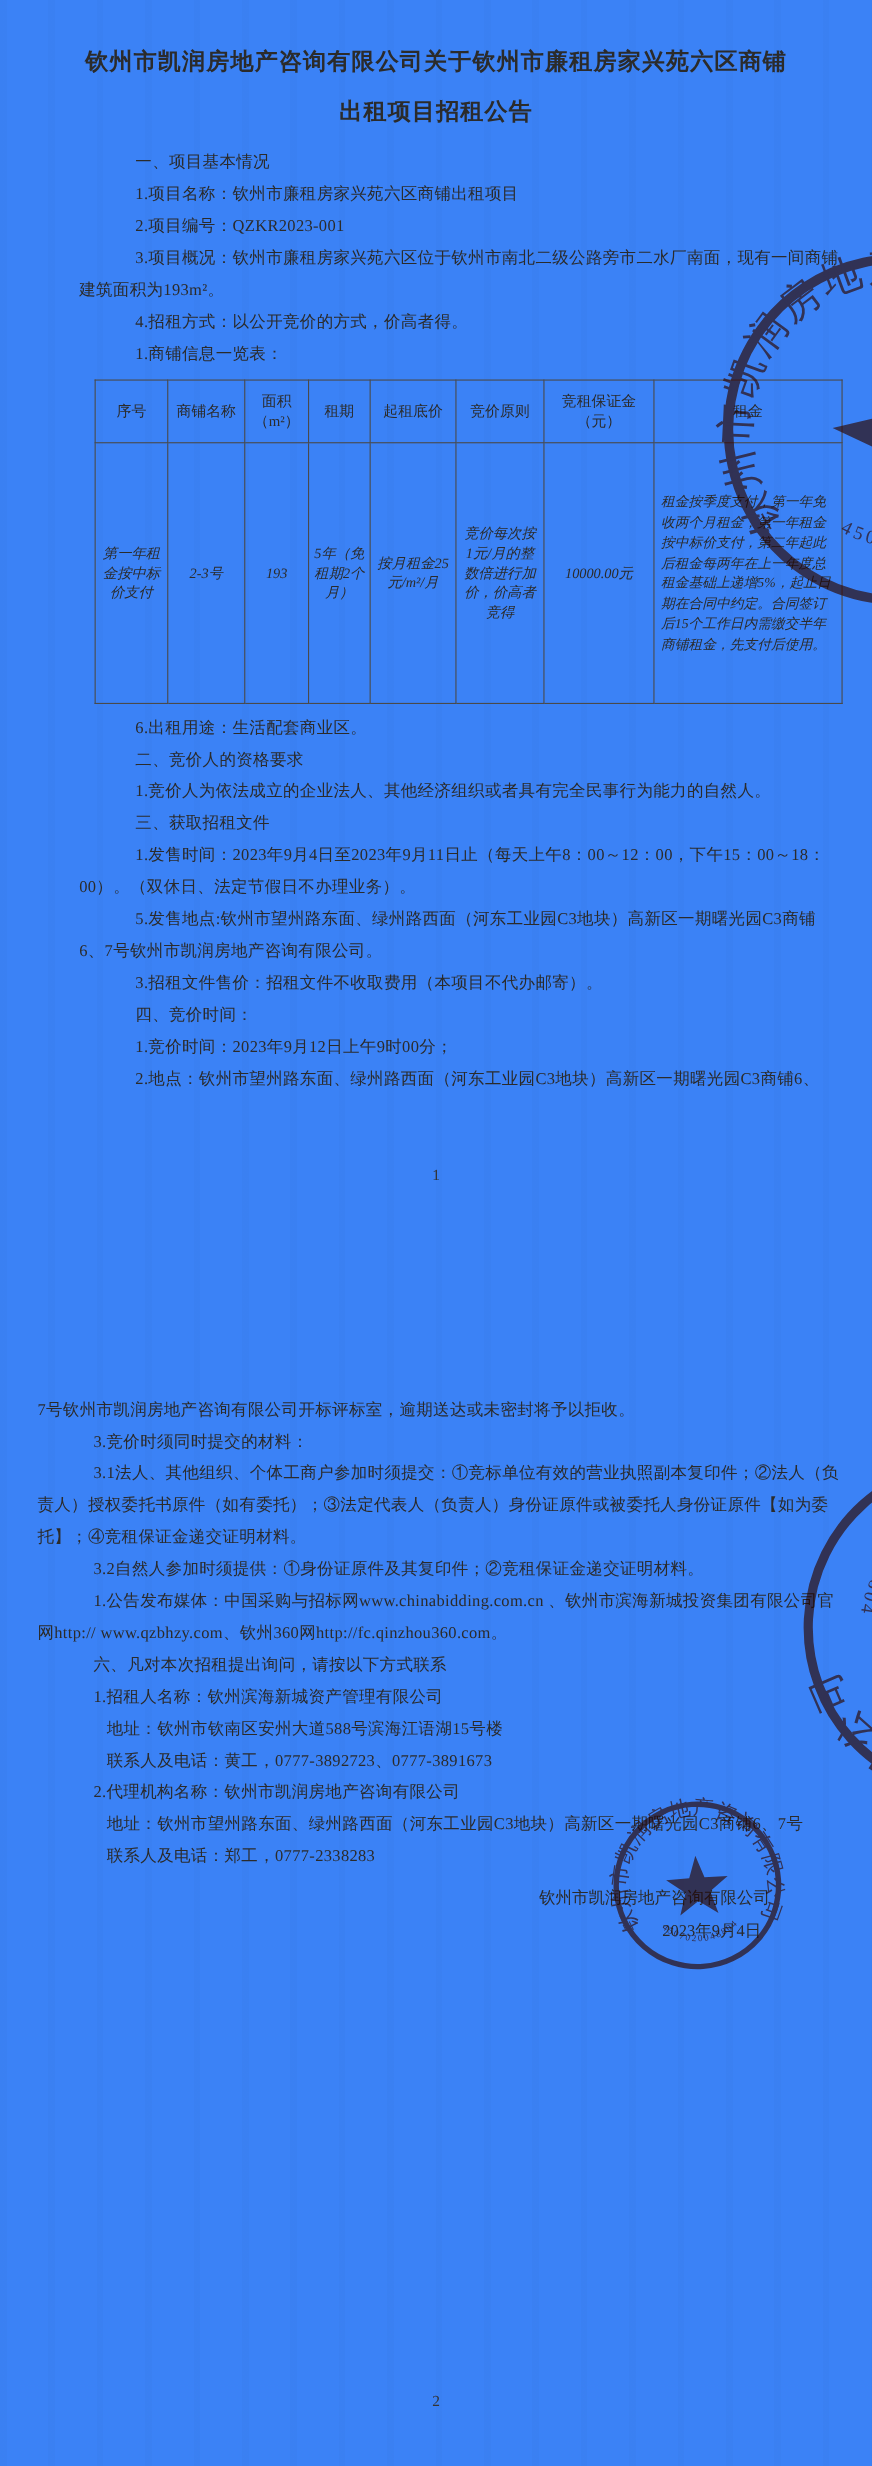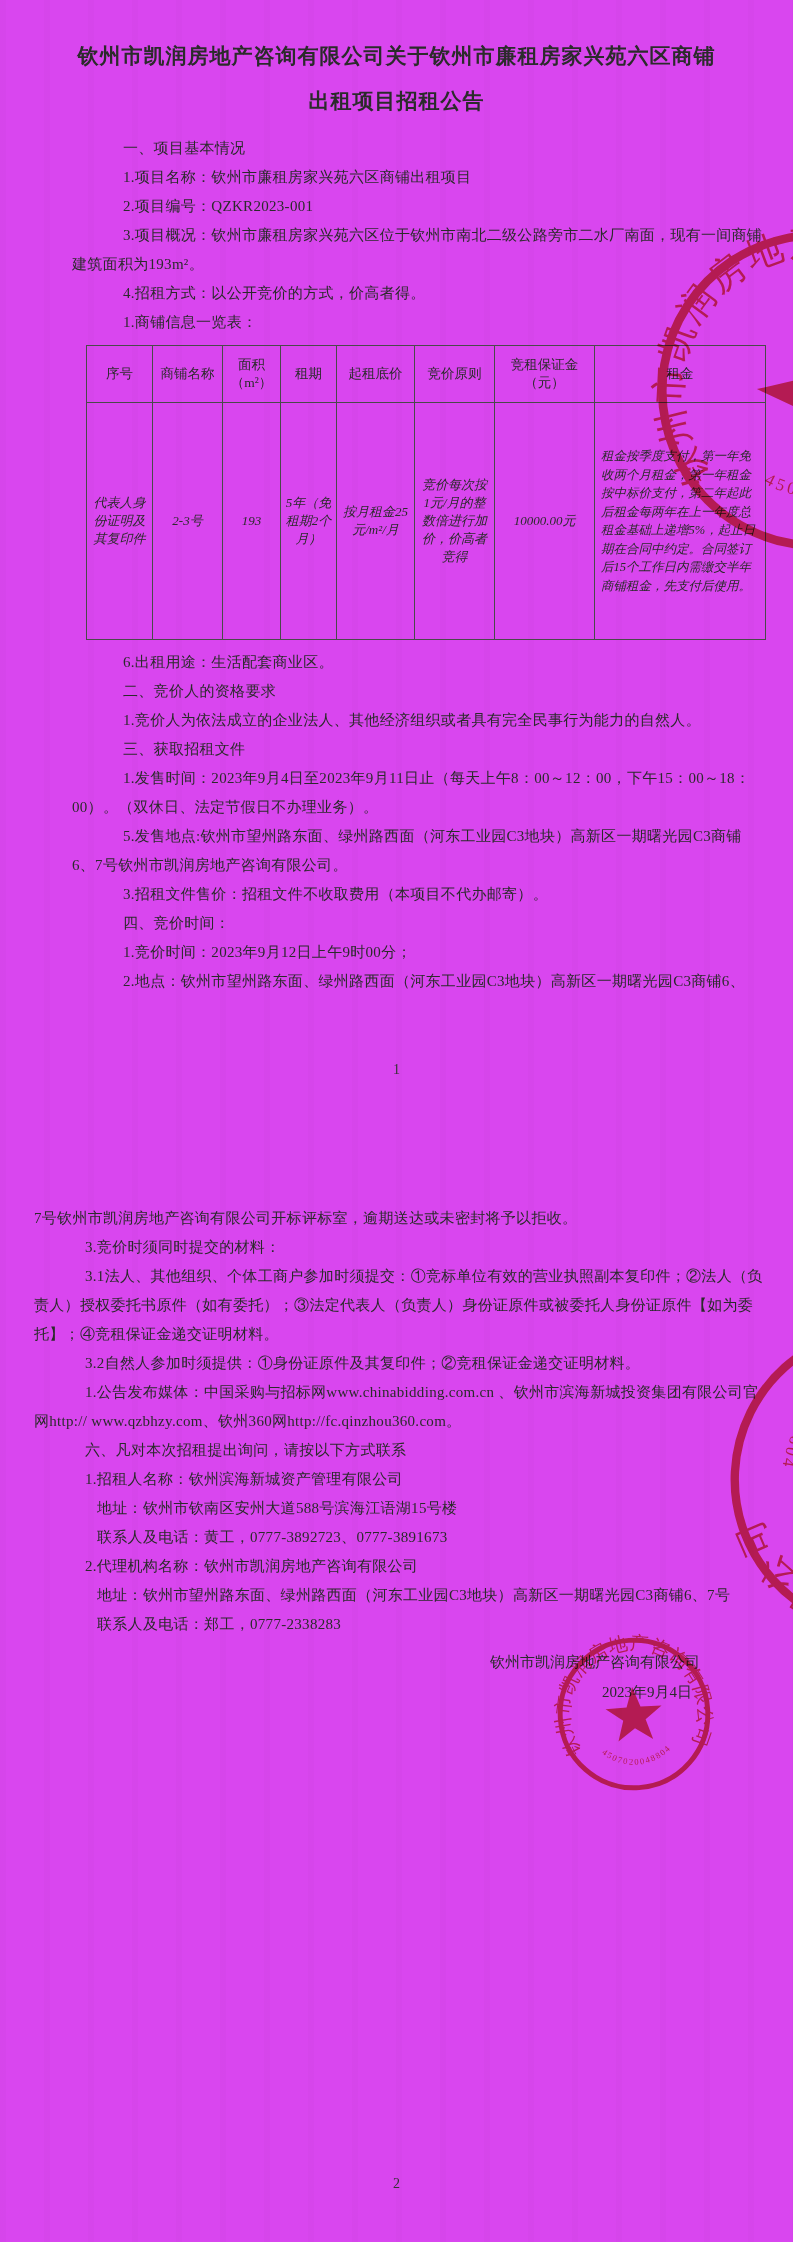--- a/index.html
+++ b/index.html
@@ -1,27 +1,27 @@
 <!DOCTYPE html>
 <html><head>
 <meta charset="utf-8">
 <style>
   html,body{margin:0;padding:0;background:#e9e9e9;}
   .page{
     position:relative;width:793px;height:2242px;margin:0 auto;
-    background:#d946ef;overflow:hidden;
+    background:#3b82f6;overflow:hidden;
     font-family:"Liberation Serif","DejaVu Serif",serif;color:#2b2b2b;
   }
   .page::before{
     content:"";position:absolute;inset:0;pointer-events:none;
     background:repeating-linear-gradient(90deg,rgba(0,0,0,0.014) 0 6px,transparent 6px 44px);
   }
   .flow{position:absolute;left:0;width:793px;box-sizing:border-box;padding:0 30px 0 72px;}
   #page1-flow{top:34px;}
-  #page2-flow{top:1204px;padding-left:34px;}
+  #page2-flow{top:1268px;padding-left:34px;}
   .title{
     margin:0 -30px 10px -72px;font-size:21px;font-weight:bold;
     text-align:center;line-height:45px;letter-spacing:1px;
   }
   .para{margin:0;font-size:15px;line-height:29px;text-indent:51px;letter-spacing:0.3px;}
   .para.head{font-weight:normal;}
   .para.ni{text-indent:0;}
   .para.sub{text-indent:63px;}
   
   table.shoplist{
@@ -88,21 +88,21 @@
           <th>面积（m²）</th>
           <th>租期</th>
           <th>起租底价</th>
           <th>竞价原则</th>
           <th>竞租保证金（元）</th>
           <th>租金</th>
         </tr>
       </thead>
       <tbody>
         <tr>
-          <td>代表人身份证明及其复印件</td>
+          <td>第一年租金按中标价支付</td>
           <td>2-3号</td>
           <td>193</td>
           <td>5年（免租期2个月）</td>
           <td>按月租金25元/m²/月</td>
           <td>竞价每次按1元/月的整数倍进行加价，价高者竞得</td>
           <td>10000.00元</td>
           <td class="rent">租金按季度支付，第一年免收两个月租金，第一年租金按中标价支付，第二年起此后租金每两年在上一年度总租金基础上递增5%，起止日期在合同中约定。合同签订后15个工作日内需缴交半年商铺租金，先支付后使用。</td>
         </tr>
       </tbody>
     </table>

